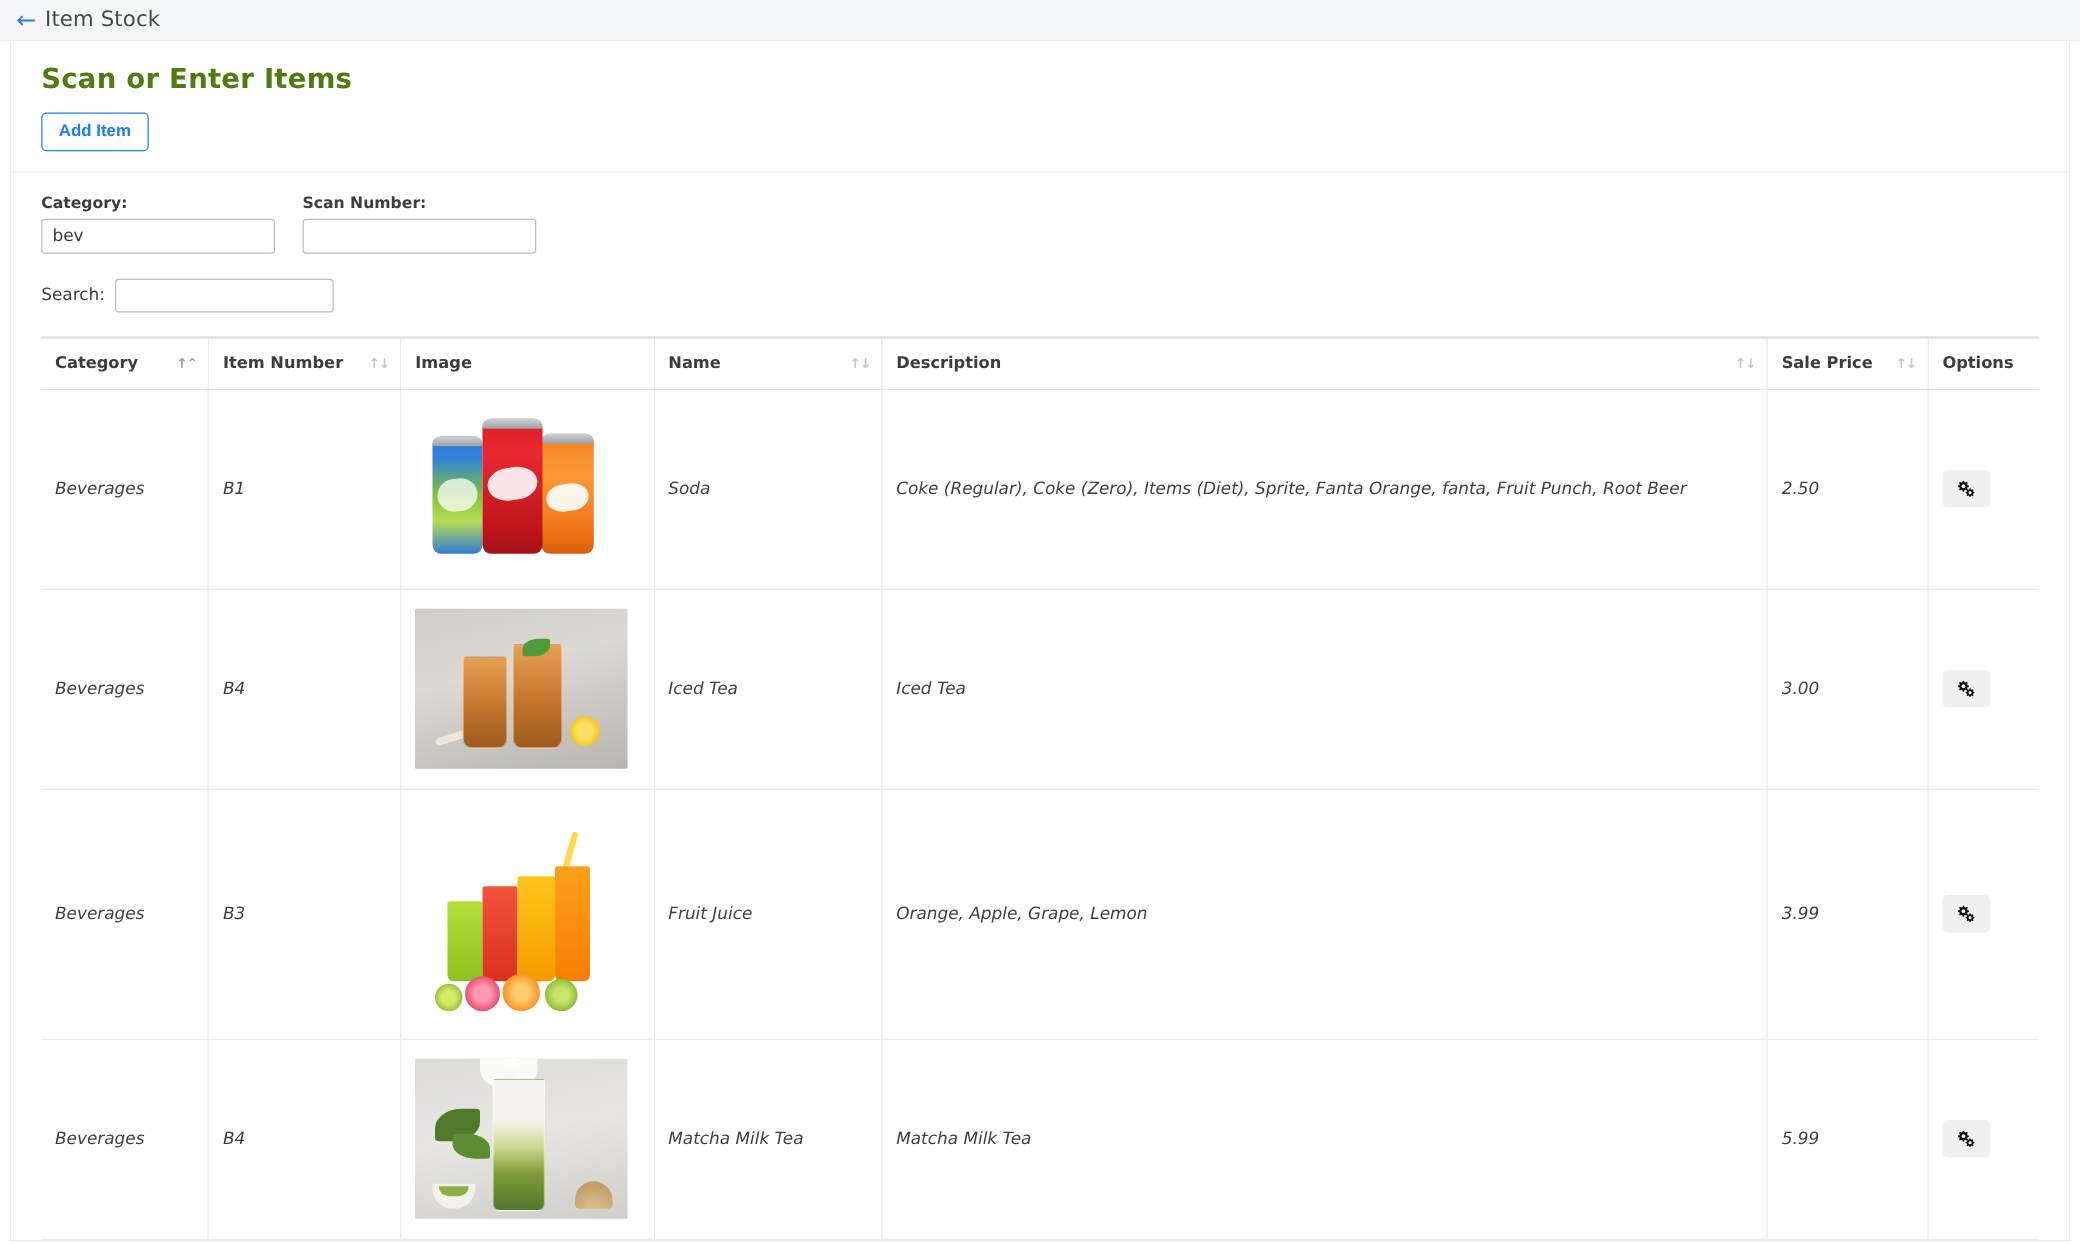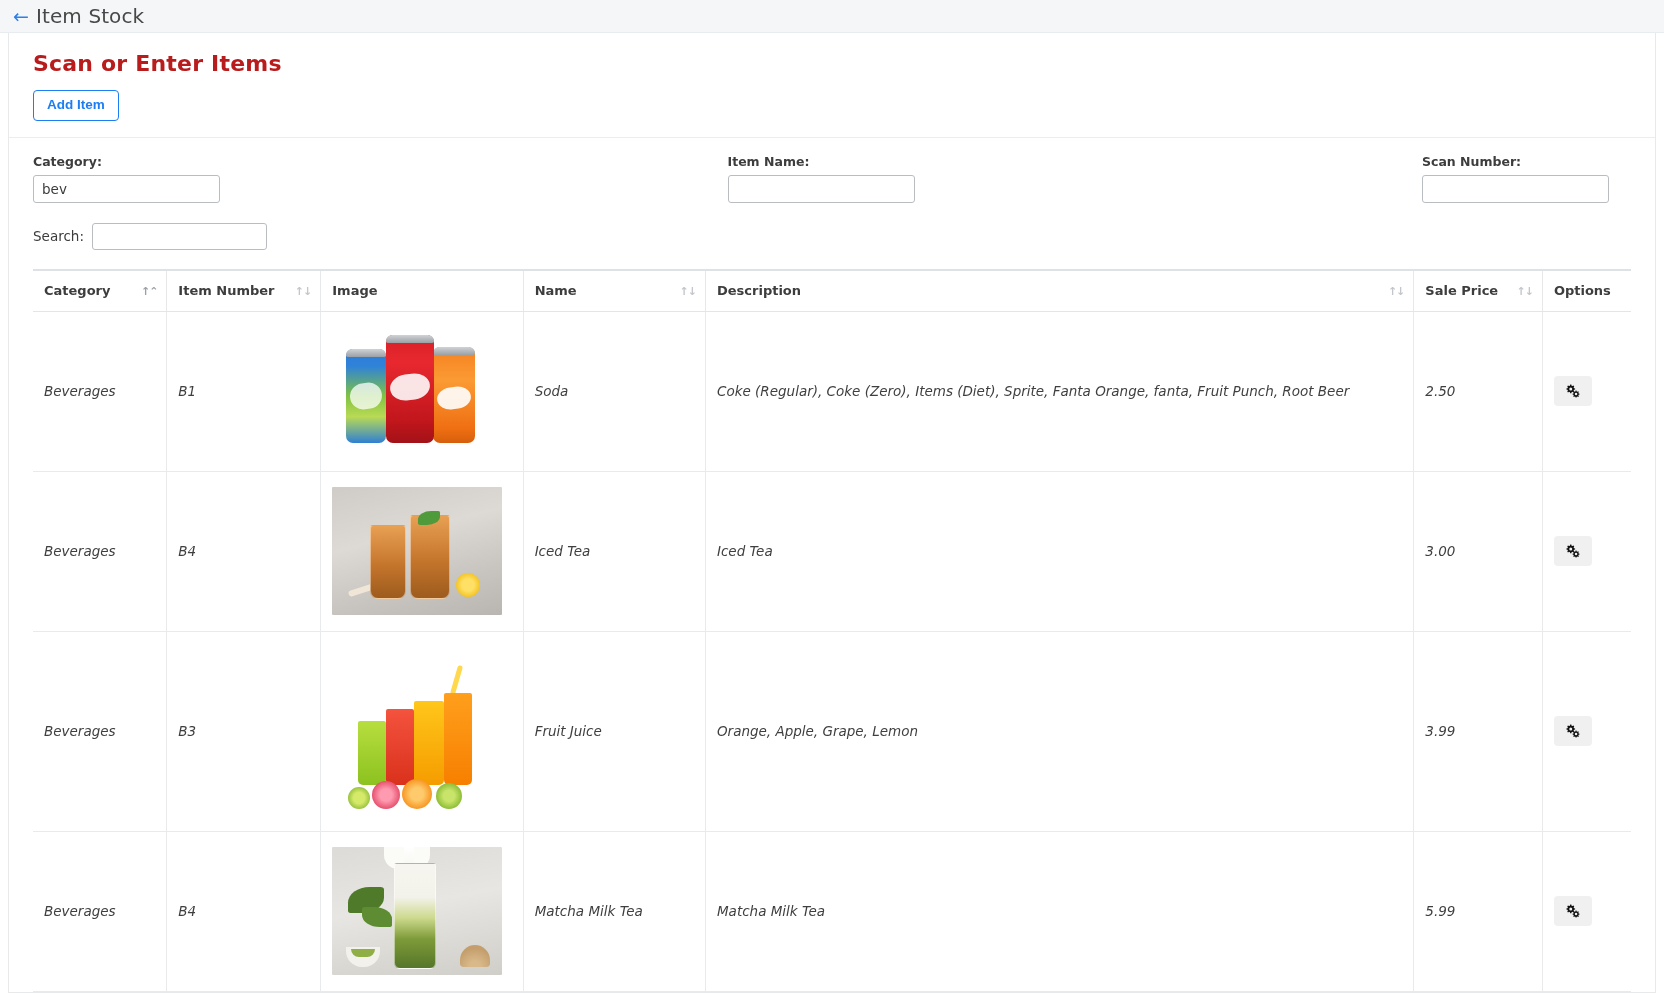--- a/index.html
+++ b/index.html
@@ -26,21 +26,21 @@
   #back-arrow {
     color: #2f7fe8;
     font-size: 19px;
     line-height: 1;
     width: 26px;
     text-align: center;
     cursor: pointer;
     user-select: none;
   }
   #topbar-title {
-    font-size: 20px;
+    font-size: 17px;
     color: #484848;
     letter-spacing: .1px;
     margin-left: 2px;
   }
 
   
   #panel {
     background: #ffffff;
     border: 1px solid #e7e9eb;
     border-top: none;
@@ -48,21 +48,21 @@
     min-height: 960px;
   }
 
   #panel-head {
     padding: 18px 24px 16px 24px;
     border-bottom: 1px solid #ebedef;
   }
   #panel-title {
     font-size: 22px;
     font-weight: bold;
-    color: #b91c1c;
+    color: #4d7c0f;
     margin: 0 0 14px 0;
     letter-spacing: .2px;
   }
   #add-item-button {
     display: inline-block;
     font-size: 13.5px;
     font-weight: bold;
     color: #1c7ef3;
     background: #ffffff;
     border: 1px solid #1c7ef3;
@@ -72,21 +72,20 @@
     line-height: 1;
   }
 
   
   #filters {
     padding: 16px 24px 0 24px;
   }
   .filter-row {
     display: flex;
     align-items: flex-start;
-    justify-content: space-between;
   }
   .filter-group { margin-right: 22px; }
   .filter-label {
     display: block;
     font-size: 12.5px;
     font-weight: bold;
     color: #3d3d3d;
     margin-bottom: 6px;
   }
   .filter-input {
@@ -350,24 +349,20 @@
   </div>
 
   <div id="filters">
     <div class="filter-row">
 
       <div class="filter-group">
         <label class="filter-label">Category:</label>
         <input class="filter-input" type="text" value="bev" style="">
       </div>
 
-      <div class="filter-group wide">
-        <label class="filter-label">Item Name:</label>
-        <input class="filter-input" type="text" value="" style="">
-      </div>
 
       <div class="filter-group wide">
         <label class="filter-label">Scan Number:</label>
         <input class="filter-input" type="text" value="" style="">
       </div>
 
     </div>
   </div>
 
   <div id="search-row">

